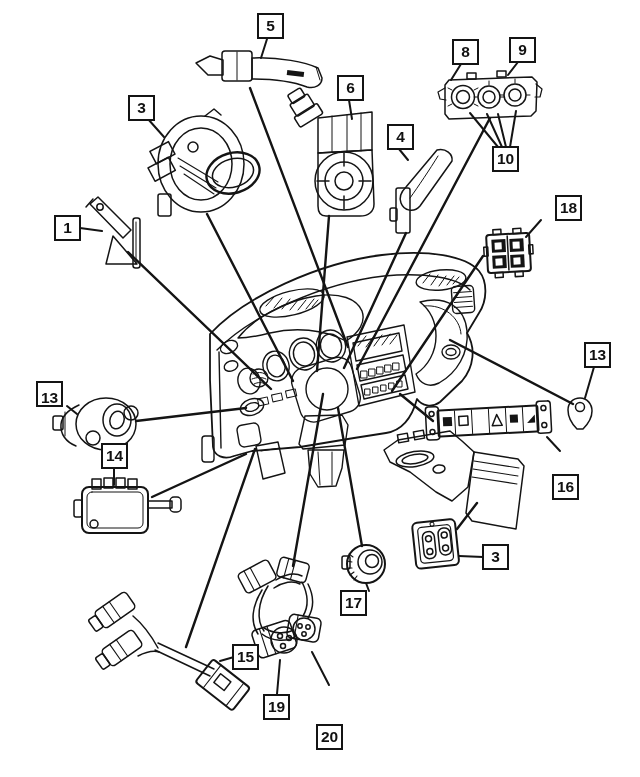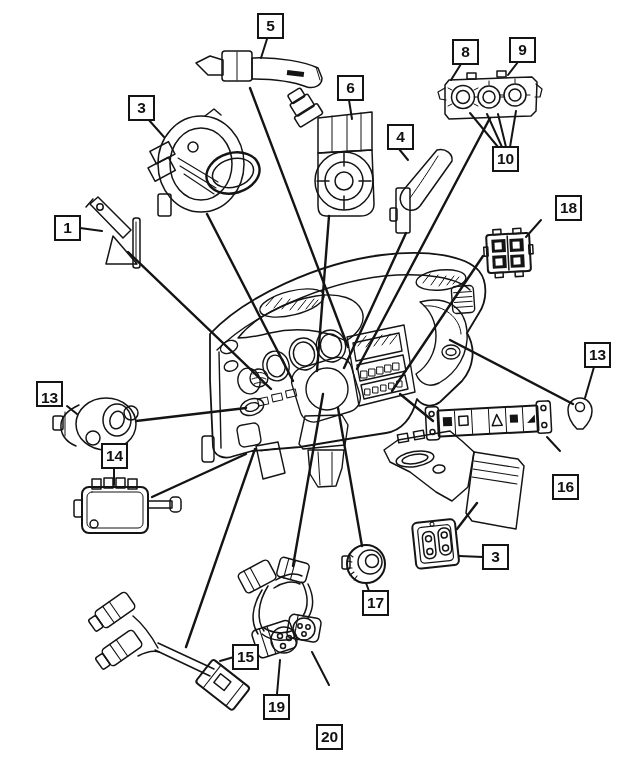--- a/index.html
+++ b/index.html
@@ -467,21 +467,21 @@
     </div>
   <div class="callout" style="left:101px;top:443px;">
       <span>14</span>
     </div>
   <div class="callout" style="left:232px;top:644px;">
       <span>15</span>
     </div>
   <div class="callout" style="left:552px;top:450px;margin-top:24px;">
       <span>16</span>
     </div>
-  <div class="callout" style="left:362px;top:590px;">
+  <div class="callout" style="left:340px;top:590px;">
       <span>17</span>
     </div>
   <div class="callout" style="left:555px;top:195px;">
       <span>18</span>
     </div>
   <div class="callout" style="left:263px;top:694px;align-items:center;">
       <span>19</span>
     </div>
   <div class="callout" style="left:316px;top:684px;margin-top:40px;">
       <span>20</span>

